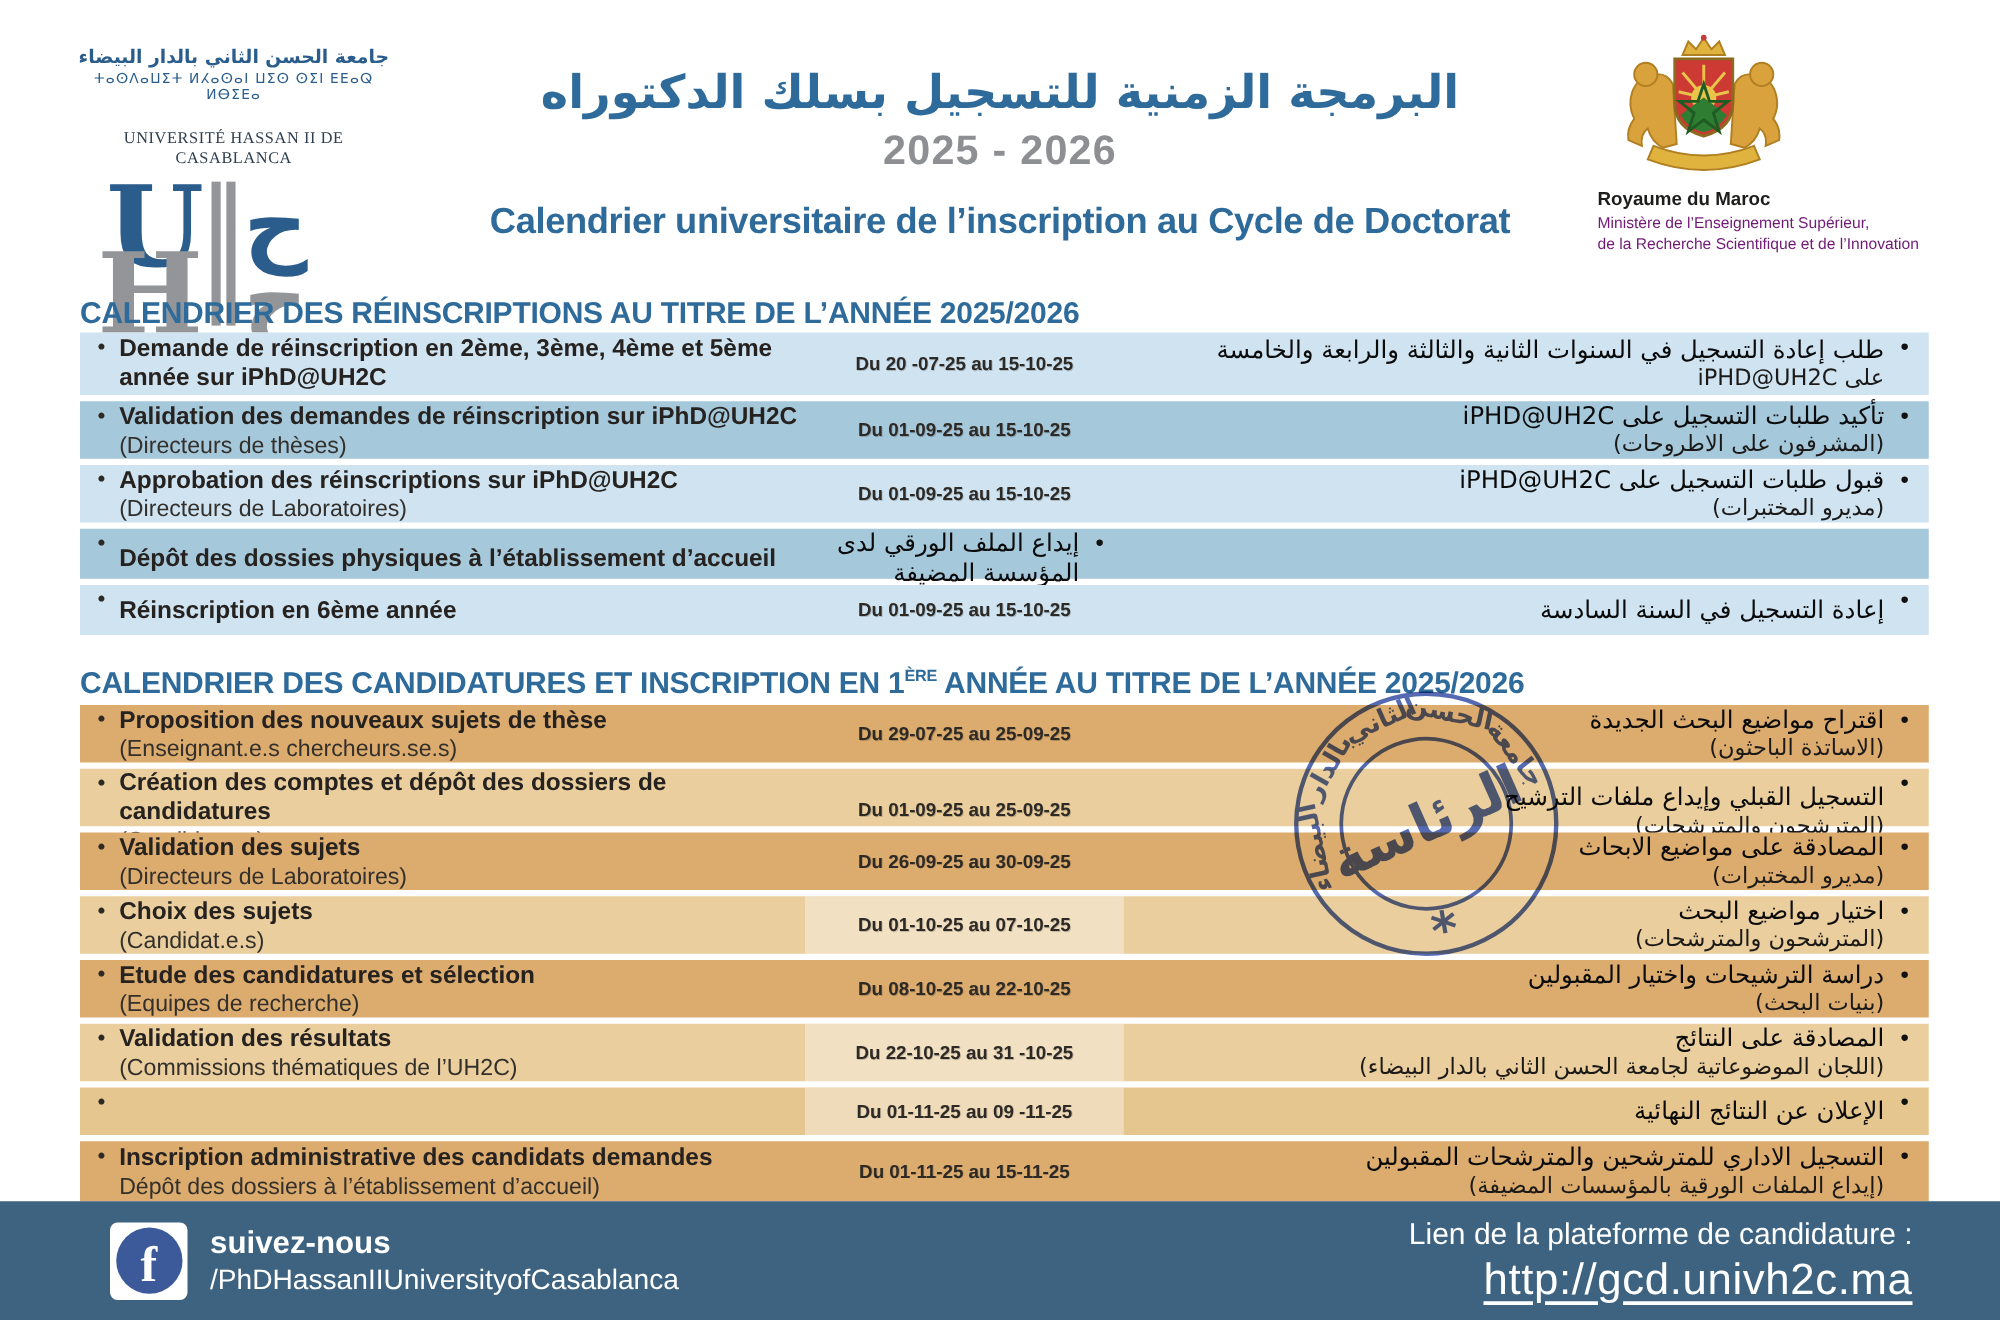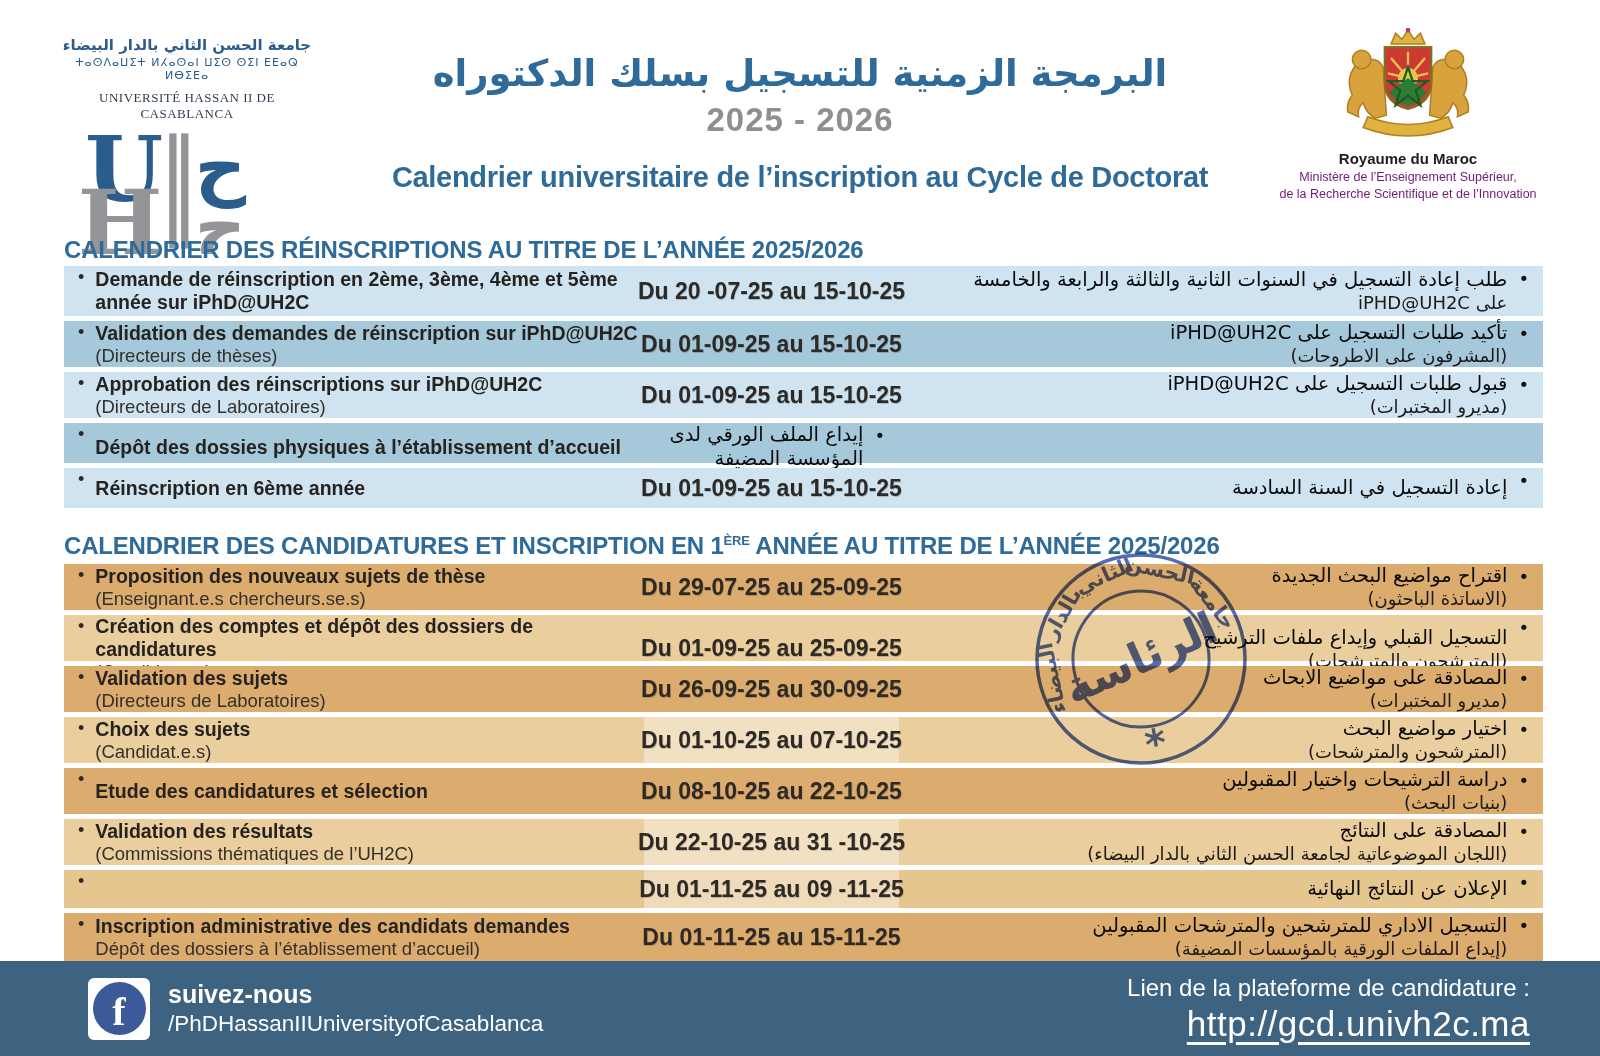--- a/index.html
+++ b/index.html
@@ -4,27 +4,27 @@
 <style>
   html,body{margin:0;padding:0;}
   body{
     width:1600px;height:1056px;position:relative;background:#ffffff;overflow:hidden;
     font-family:"Liberation Sans","DejaVu Sans",sans-serif;color:#231f20;
   }
   
   .logo-block{position:absolute;left:52px;top:36px;width:270px;text-align:center;}
   .logo-ar{font-family:"DejaVu Sans",sans-serif;font-weight:bold;font-size:15px;color:var(--logo-blue);}
   .logo-tif{font-size:11px;color:var(--logo-blue);letter-spacing:1px;margin-top:2px;font-family:"DejaVu Sans",sans-serif;}
-  .logo-fr{font-family:"Liberation Serif","DejaVu Serif",serif;font-size:13px;color:#2f3e4e;letter-spacing:.5px;margin-top:8px;}
+  .logo-fr{font-family:"Liberation Serif","DejaVu Serif",serif;font-size:13px;color:#2f3e4e;letter-spacing:.5px;margin-top:20px;}
   .logo-mark{margin-top:4px;}
   .title-block{position:absolute;left:340px;right:340px;top:52px;text-align:center;}
   .title-ar{font-family:"DejaVu Sans",sans-serif;font-weight:bold;font-size:37px;color:var(--accent-blue);}
   .title-years{font-size:33px;font-weight:bold;color:var(--years-gray);margin-top:6px;letter-spacing:1px;}
   .title-fr{font-size:29px;font-weight:bold;color:var(--accent-blue);margin-top:22px;letter-spacing:-.3px;}
-  .arms-block{position:absolute;right:62px;top:26px;width:260px;text-align:center;}
+  .arms-block{position:absolute;right:62px;top:26px;width:260px;text-align:left;}
   .arms-line1{font-size:15px;font-weight:bold;color:#1d1d1b;margin-top:2px;}
   .arms-line2{font-size:12.5px;color:#701a75;margin-top:2px;line-height:1.35;}
   
   .sections{position:absolute;left:64px;right:57px;top:230px;}
   .sec-heading{font-size:24px;font-weight:bold;color:var(--accent-blue);letter-spacing:-.2px;height:30px;line-height:30px;}
   .sec-heading sup{font-size:13px;}
   .rows{display:flex;flex-direction:column;gap:5px;margin-top:6px;}
   .rows.second{margin-top:8px;}
   .sec2-gap{height:18px;}
   .cal-row{display:grid;grid-template-columns:580px 255px 1fr;align-items:center;}
@@ -33,21 +33,21 @@
   .shade-tan-dark{background:var(--row-tan-dark);}
   .shade-tan-light{background:var(--row-tan-light);}
   .shade-tan-lighter{background:var(--row-tan-lighter);}
   .cell{height:100%;display:flex;align-items:center;}
   .fr{padding-left:14px;}
   .fr .bullet{font-size:18px;margin-right:11px;color:#2d2a26;align-self:flex-start;line-height:1.3;}
   .fr-text .t1{font-weight:bold;font-size:19.5px;line-height:1.16;color:#262220;}
   .fr-text .t2{font-size:18.5px;line-height:1.15;color:#33302c;margin-top:1px;}
   .date-cell{justify-content:center;}
   .date-cell.date-light{background:rgba(255,255,255,0.38);}
-  .date-cell .dt{font-weight:bold;font-size:23px;color:#2d2a26;text-shadow:.7px .7px 0 rgba(0,0,0,.18);white-space:nowrap;}
+  .date-cell .dt{font-weight:bold;font-size:15px;color:#2d2a26;text-shadow:.7px .7px 0 rgba(0,0,0,.18);white-space:nowrap;}
   .ar{direction:rtl;padding-right:14px;text-align:right;font-family:"DejaVu Sans",sans-serif;}
   .ar .bullet{font-size:18px;margin-left:11px;color:#111;align-self:flex-start;line-height:1.4;}
   .ar-text .t1{font-weight:normal;font-size:19.5px;line-height:1.25;color:#0b0b0b;}
   .ar-text .t2{font-size:18px;line-height:1.2;color:#1c1a18;}
   
   .stamp{position:absolute;left:1022px;top:540px;width:238px;height:238px;opacity:.88;mix-blend-mode:multiply;pointer-events:none;}
   
   .footer{position:absolute;left:0;right:0;bottom:0;height:95px;background:var(--footer-bg);display:flex;align-items:center;justify-content:space-between;color:#fff;}
   .footer-left{display:flex;align-items:center;margin-left:88px;}
   .fb-badge{width:62px;height:62px;background:#fff;border-radius:6px;display:flex;align-items:center;justify-content:center;}
@@ -295,20 +295,21 @@
         <div class="t1">اختيار مواضيع البحث</div>
         <div class="t2">(المترشحون والمترشحات)</div>
       </div>
     </div>
   </div>
       <div class="cal-row shade-tan-dark" style="height: 46px;">
     <div class="cell fr">
       <span class="bullet">•</span>
       <div class="fr-text">
         <div class="t1">Etude des candidatures et sélection</div>
+        <div class="t2">(Equipes de recherche)</div>
       </div>
     </div>
     <div class="cell date-cell">
       <span class="dt">Du 08-10-25 au 22-10-25</span>
     </div>
     <div class="cell ar">
       <span class="bullet">•</span>
       <div class="ar-text">
         <div class="t1">دراسة الترشيحات واختيار المقبولين</div>
         <div class="t2">(بنيات البحث)</div>

